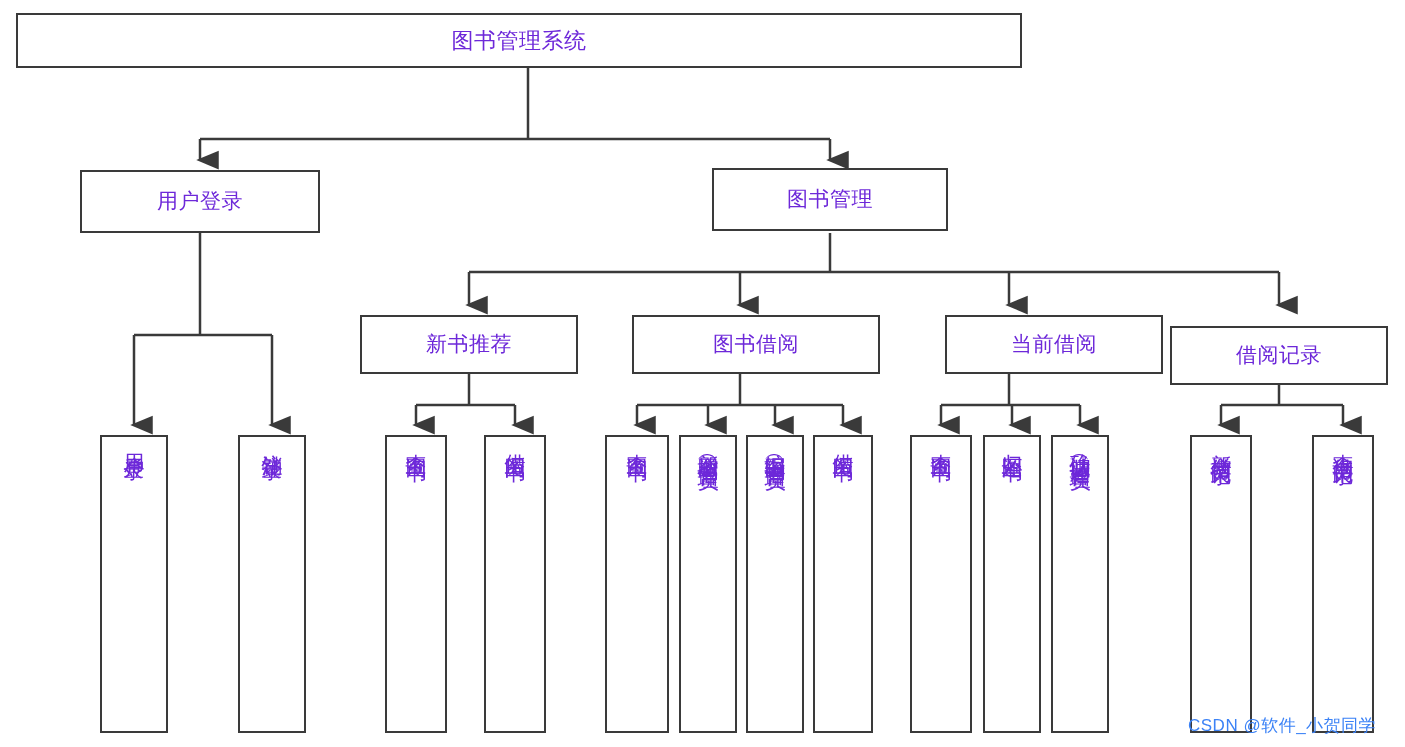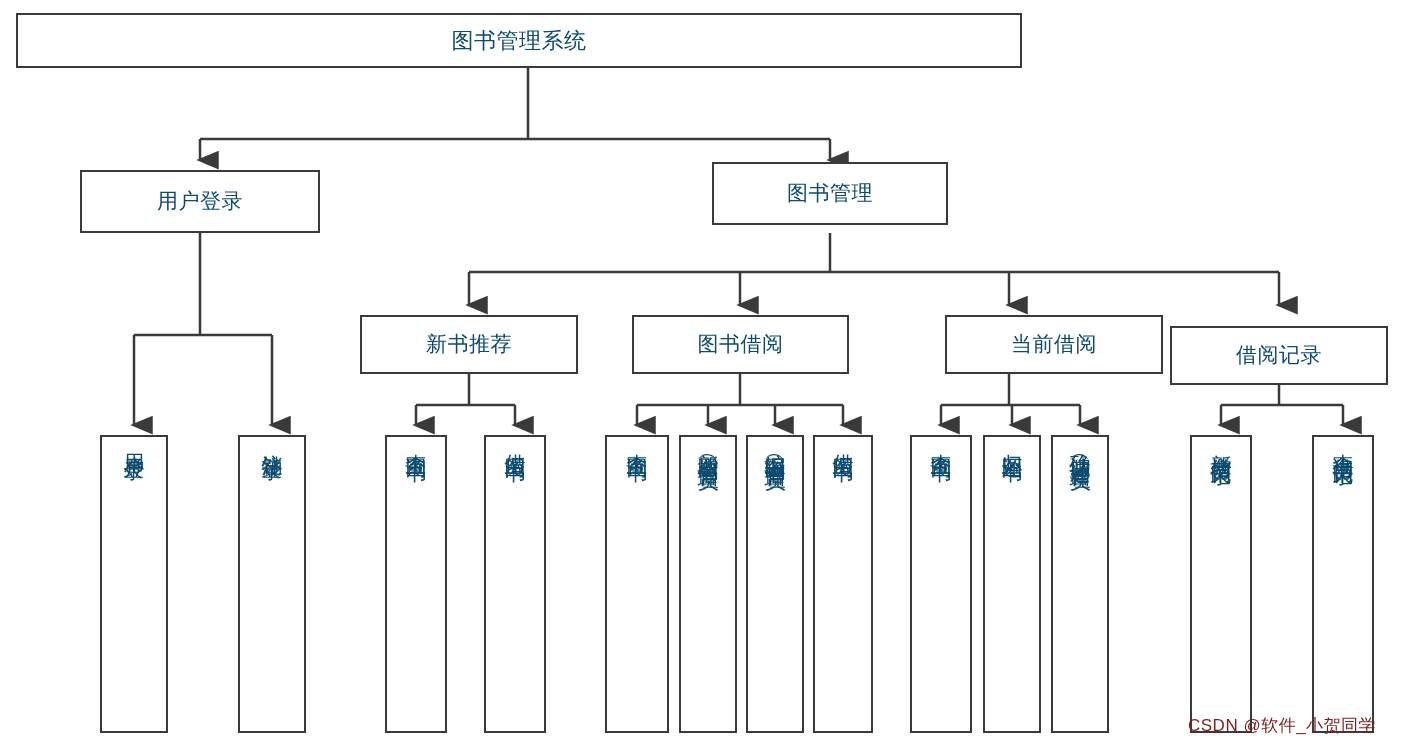--- a/index.html
+++ b/index.html
@@ -26,21 +26,21 @@
     pointer-events: none;
   }
   .node {
     position: absolute;
     box-sizing: border-box;
     border: 2.5px solid #3a3a3a;
     background: #ffffff;
     display: flex;
     align-items: center;
     justify-content: center;
-    color: #0c4a6e;
+    color: #6d28d9;
   }
   .node .lbl {
     display: block;
     text-align: center;
     line-height: 1.18;
     letter-spacing: 0.5px;
   }
   .node.horiz .lbl {
     writing-mode: horizontal-tb;
     font-size: 21px;
@@ -57,21 +57,21 @@
     writing-mode: vertical-rl;
     text-orientation: upright;
     font-size: 21px;
     line-height: 1.05;
     letter-spacing: 2.5px;
     max-height: 100%;
   }
   .watermark {
     position: absolute;
     font-size: 17px;
-    color: #7f1d1d;
+    color: #3b82f6;
     white-space: nowrap;
     letter-spacing: 0.5px;
   }
 </style>
 </head>
 <body>
 
 <div id="canvas">
 
   <svg class="wires" viewBox="0 0 1405 747" xmlns="http://www.w3.org/2000/svg">
@@ -124,28 +124,28 @@
     </g>
   </svg>
 
   <div class="node horiz root" style="left:16px;top:13px;width:1006px;height:55px;">
     <span class="lbl">图书管理系统</span>
   </div>
 
   <div class="node horiz" style="left:80px;top:170px;width:240px;height:63px;">
     <span class="lbl">用户登录</span>
   </div>
-  <div class="node horiz" style="left:712px;top:162px;width:236px;height:63px;justify-content:center;">
+  <div class="node horiz" style="left:712px;top:168px;width:236px;height:63px;justify-content:center;">
     <span class="lbl">图书管理</span>
   </div>
 
   <div class="node horiz" style="left:360px;top:315px;width:218px;height:59px;">
     <span class="lbl">新书推荐</span>
   </div>
-  <div class="node horiz" style="left:632px;top:315px;width:217px;height:59px;">
+  <div class="node horiz" style="left:632px;top:315px;width:248px;height:59px;">
     <span class="lbl">图书借阅</span>
   </div>
   <div class="node horiz" style="left:945px;top:315px;width:218px;height:59px;">
     <span class="lbl">当前借阅</span>
   </div>
   <div class="node horiz" style="left:1170px;top:326px;width:218px;height:59px;">
     <span class="lbl">借阅记录</span>
   </div>
 
   <div class="node vert" style="left:100px;top:435px;width:68px;height:298px;">

